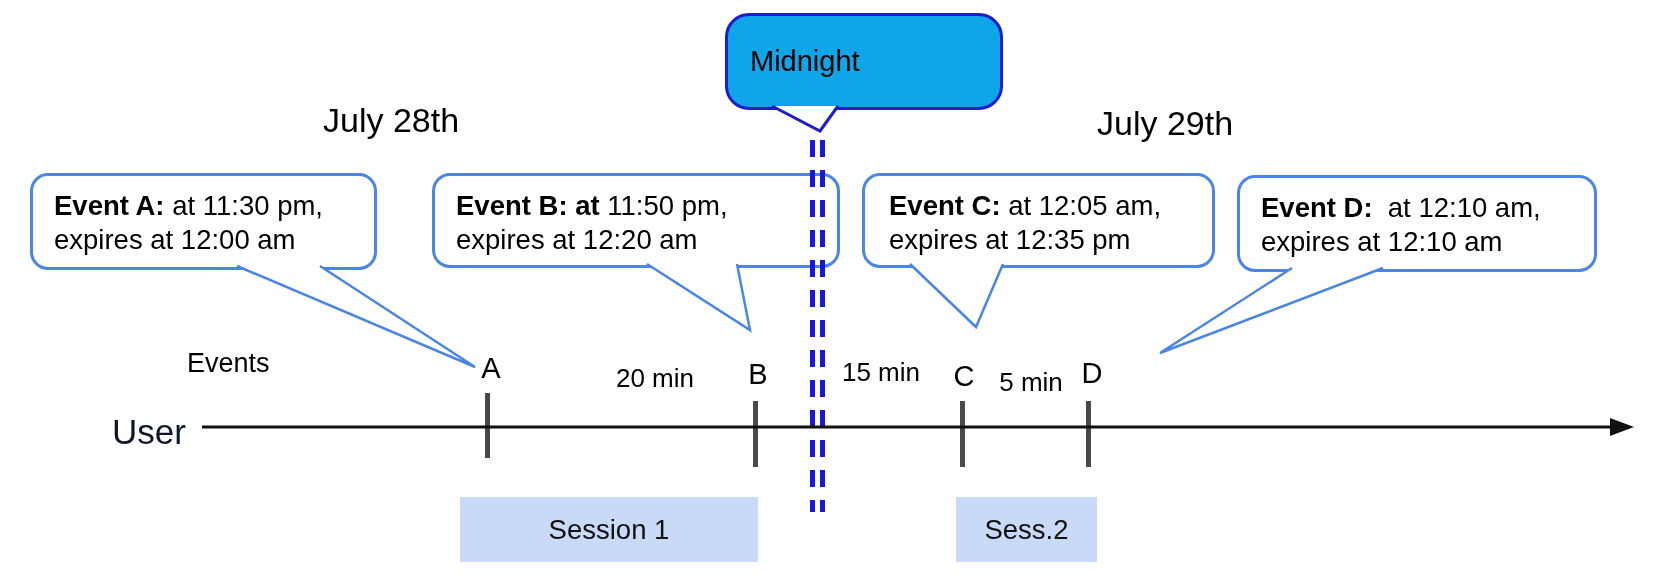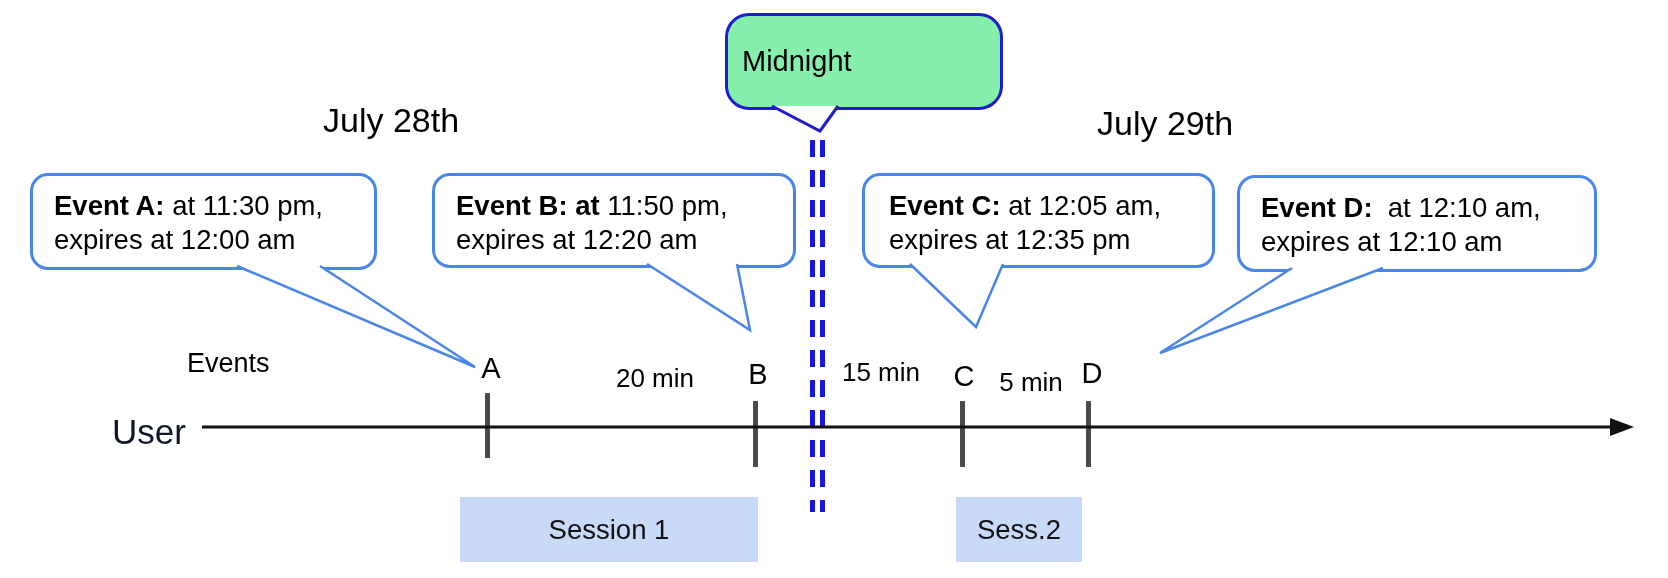--- a/index.html
+++ b/index.html
@@ -6,33 +6,33 @@
   body { background:#fff; font-family:"Liberation Sans", sans-serif; }
   .canvas { position:relative; width:1668px; height:578px; background:#fff; overflow:hidden; }
 
   .date-header { position:absolute; font-size:34px; color:#000; white-space:pre; }
   #date-left  { left:323px; top:101px; }
   #date-right { left:1097px; top:104px; }
 
   
   .midnight-bubble {
     position:absolute; left:725px; top:13px; width:278px; height:97px;
-    border:3px solid #1d1dcf; border-radius:24px; background:#86efac;
-    display:flex; align-items:center; padding-left:14px;
+    border:3px solid #1d1dcf; border-radius:24px; background:#0ea5e9;
+    display:flex; align-items:center; padding-left:22px;
     font-size:29px; color:#000; z-index:3;
   }
 
   
   .event-bubble {
     position:absolute; background:#fff; border:3px solid #4a86e8; border-radius:18px;
     padding:13px 0 0 21px; font-size:27.5px; line-height:34px; color:#000; z-index:3;
   }
   .event-bubble .ln { white-space:pre-wrap; }
   #bubble-a { left:30px;   top:173px; width:347px; height:97px; }
-  #bubble-b { left:432px;  top:173px; width:364px; height:95px; }
+  #bubble-b { left:432px;  top:173px; width:408px; height:95px; }
   #bubble-c { left:862px;  top:173px; width:353px; height:95px;padding-left:24px; }
   #bubble-d { left:1237px; top:175px; width:360px; height:97px; }
 
   
   svg.overlay { position:absolute; left:0; top:0; z-index:4; pointer-events:none; }
 
   
   .axis-label   { position:absolute; left:187px; top:348px; font-size:27px; color:#000; }
   .actor-label  { position:absolute; left:112px; top:412px; font-size:35px; color:#0f172a; }
   .tick-label   { position:absolute; font-size:29px; color:#000; transform:translateX(-50%); }
@@ -50,21 +50,21 @@
   #tick-b { left:753px;  top:401px; height:66px; }
   #tick-c { left:960px;  top:401px; height:66px; }
   #tick-d { left:1086px; top:401px; height:66px; }
 
   .session-box {
     position:absolute; top:497px; height:65px; background:#c9daf8;
     display:flex; align-items:center; justify-content:center;
     font-size:27.5px; color:#111; z-index:2;
   }
   #session-1 { left:460px; width:298px; }
-  #session-2 { left:956px; width:126px; }
+  #session-2 { left:956px; width:141px; }
 </style>
 </head>
 <body>
 
 <div class="canvas">
 
   <div class="date-header" id="date-left">July 28th</div>
   <div class="date-header" id="date-right">July 29th</div>
 
   <div class="midnight-bubble">

